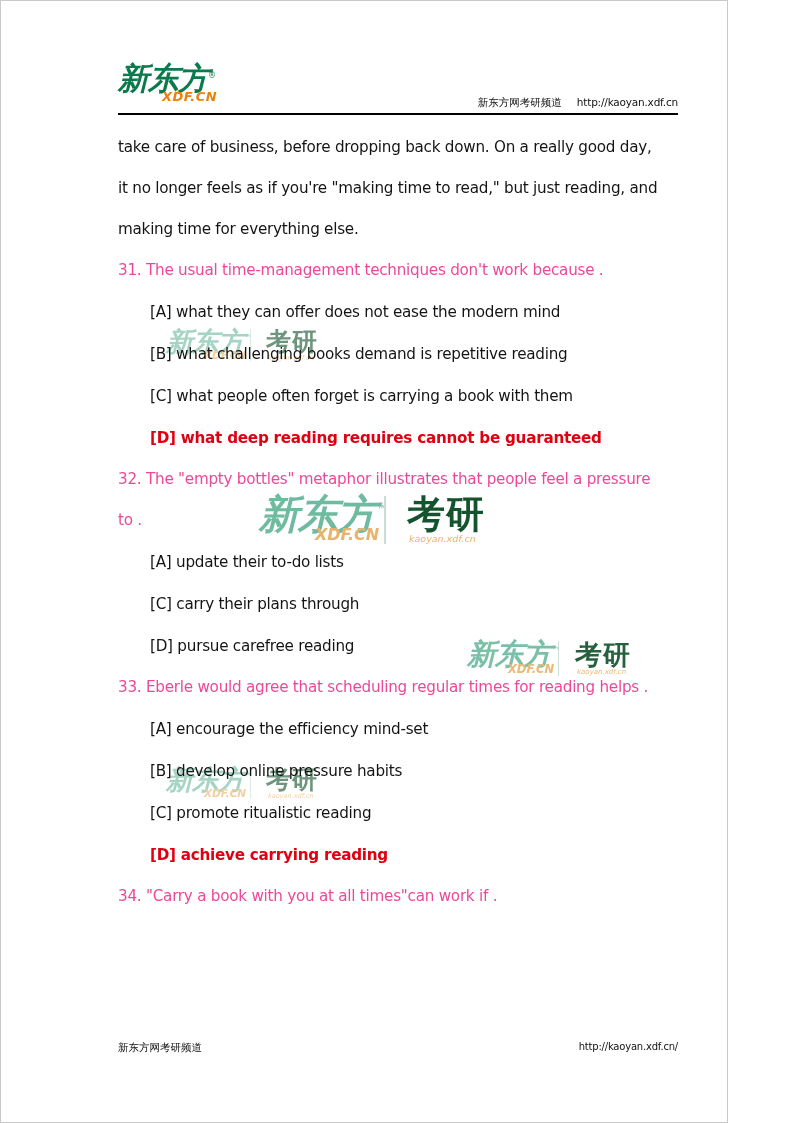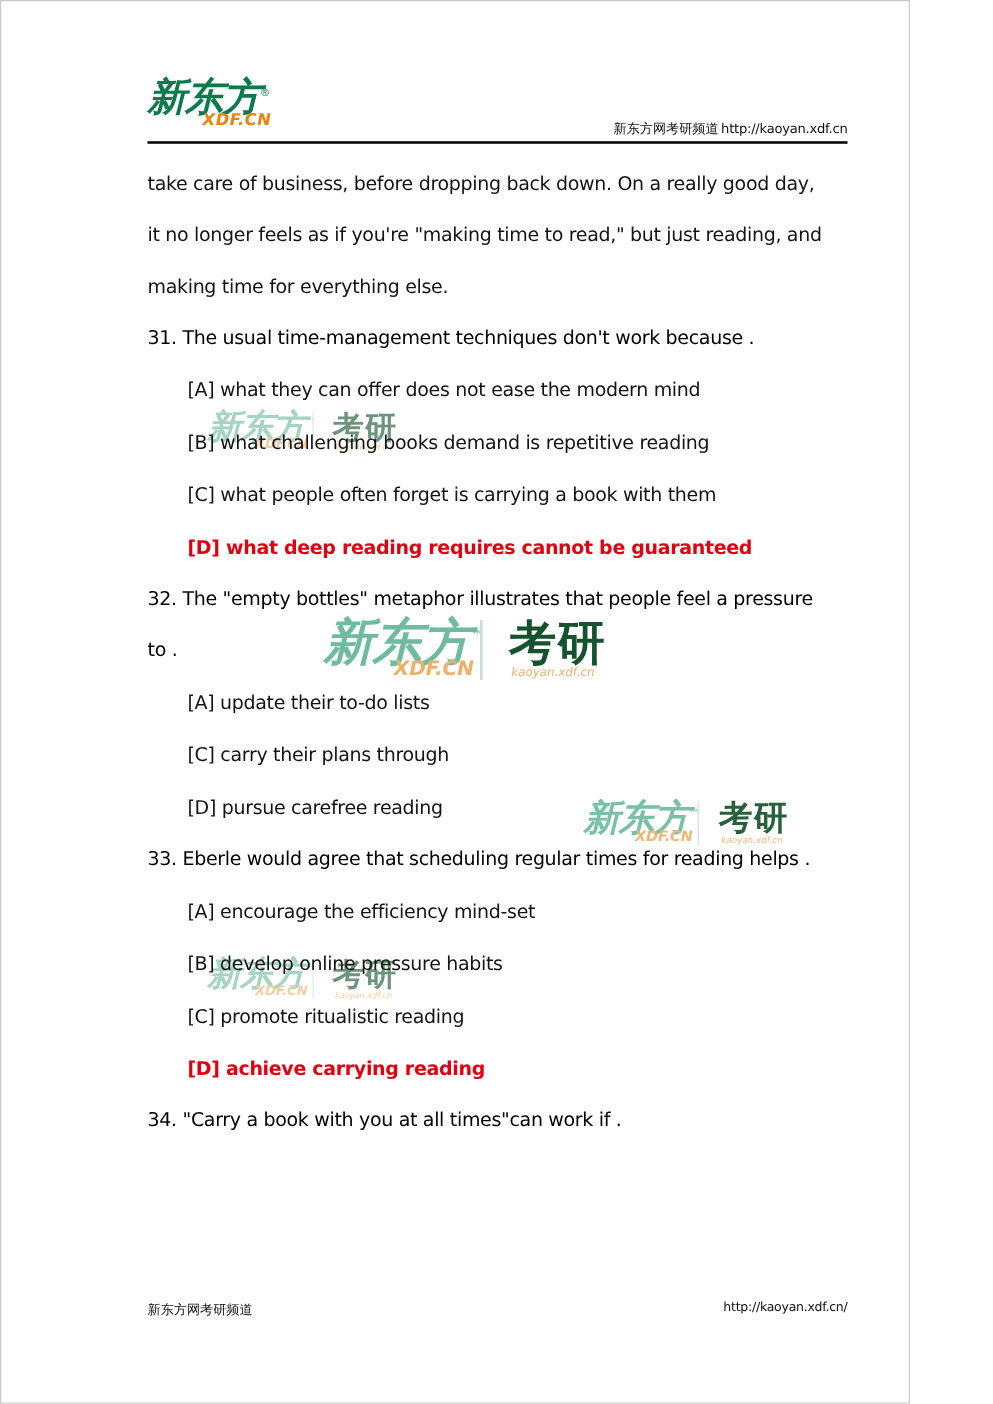--- a/index.html
+++ b/index.html
@@ -67,21 +67,21 @@
   .header-right {
     position: absolute;
     right: 0px;
     top: 33px;
     font-family: "DejaVu Sans", sans-serif;
     font-size: 10.5px;
     color: #111111;
     white-space: nowrap;
   }
   .header-right .hr-url {
-    margin-left: 2px;
+    margin-left: 15px;
     letter-spacing: -0.2px;
   }
   #header-rule {
     position: absolute;
     left: 117px;
     top: 112px;
     width: 560px;
     height: 0;
     border-top: 2px solid #000000;
   }
@@ -99,21 +99,21 @@
     color: #141414;
     line-height: 41px;
     letter-spacing: -0.25px;
     margin: 0;
     position: relative;
     z-index: 3;
   }
   .qline {
     font-family: "DejaVu Sans", sans-serif;
     font-size: 15.2px;
-    color: #000000;
+    color: #ec4899;
     line-height: 41px;
     letter-spacing: -0.25px;
     margin: 0;
     position: relative;
     z-index: 3;
   }
   .opt {
     font-family: "DejaVu Sans", sans-serif;
     font-size: 15.2px;
     color: #141414;

